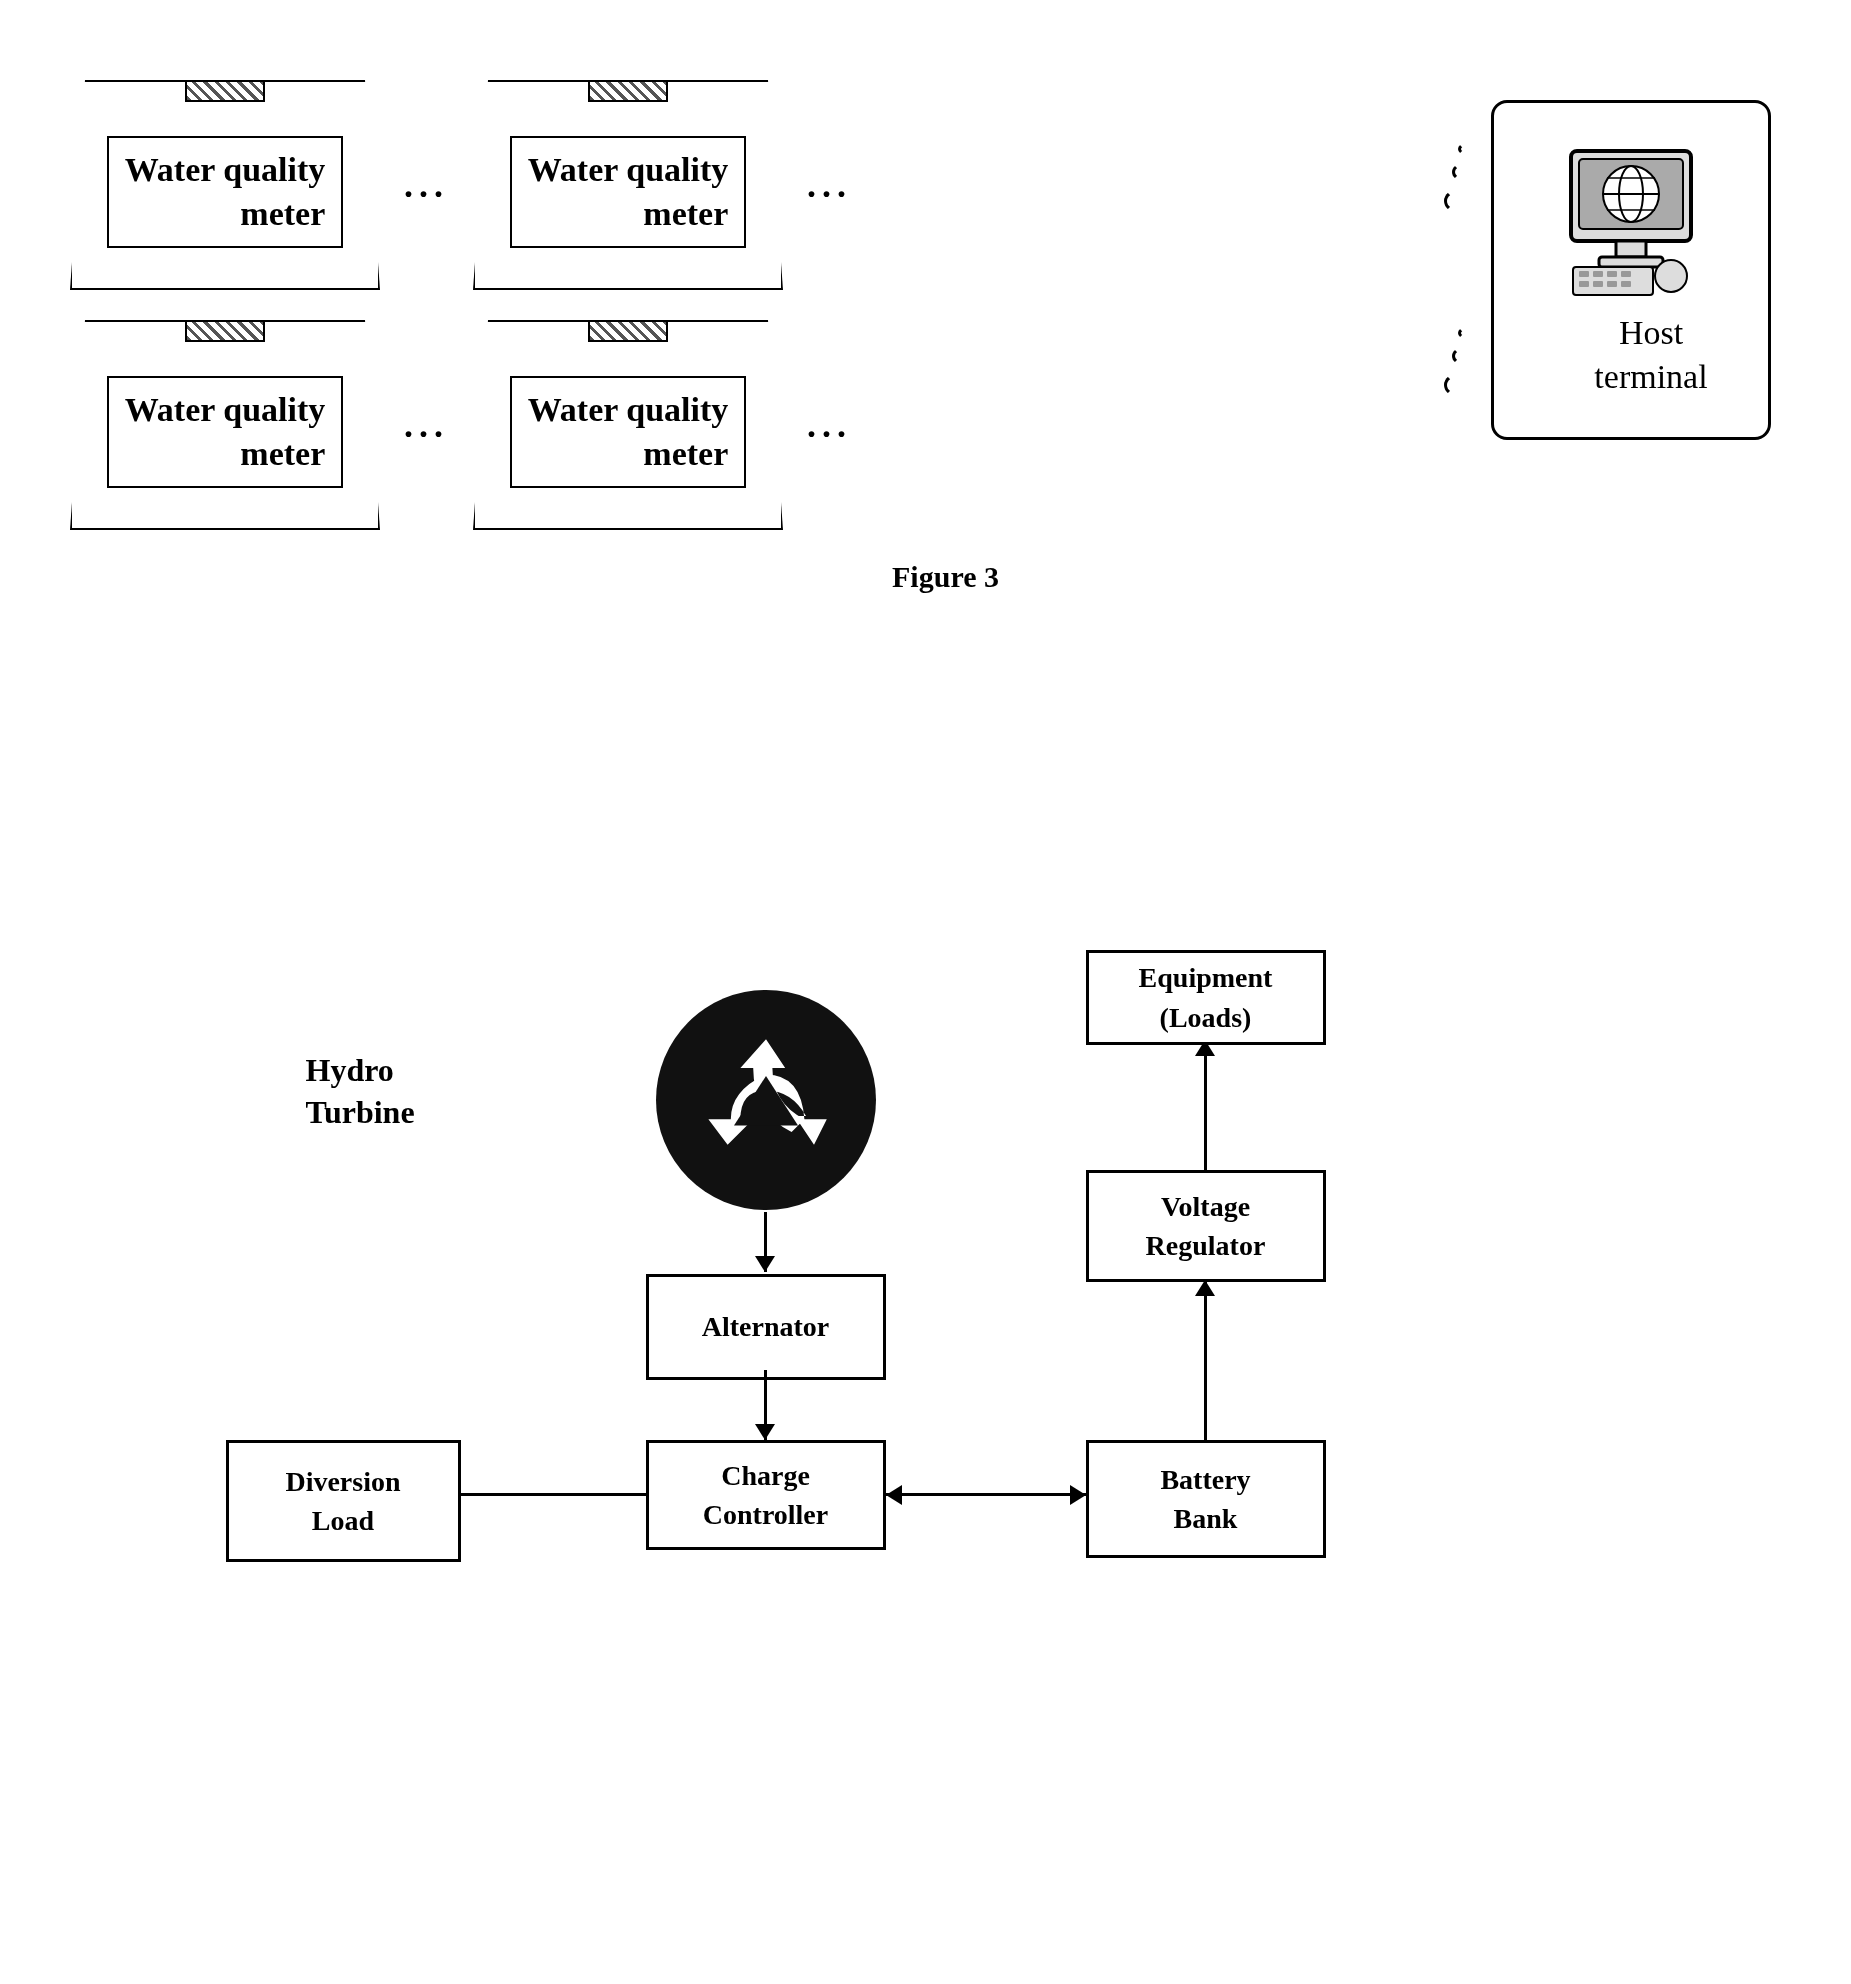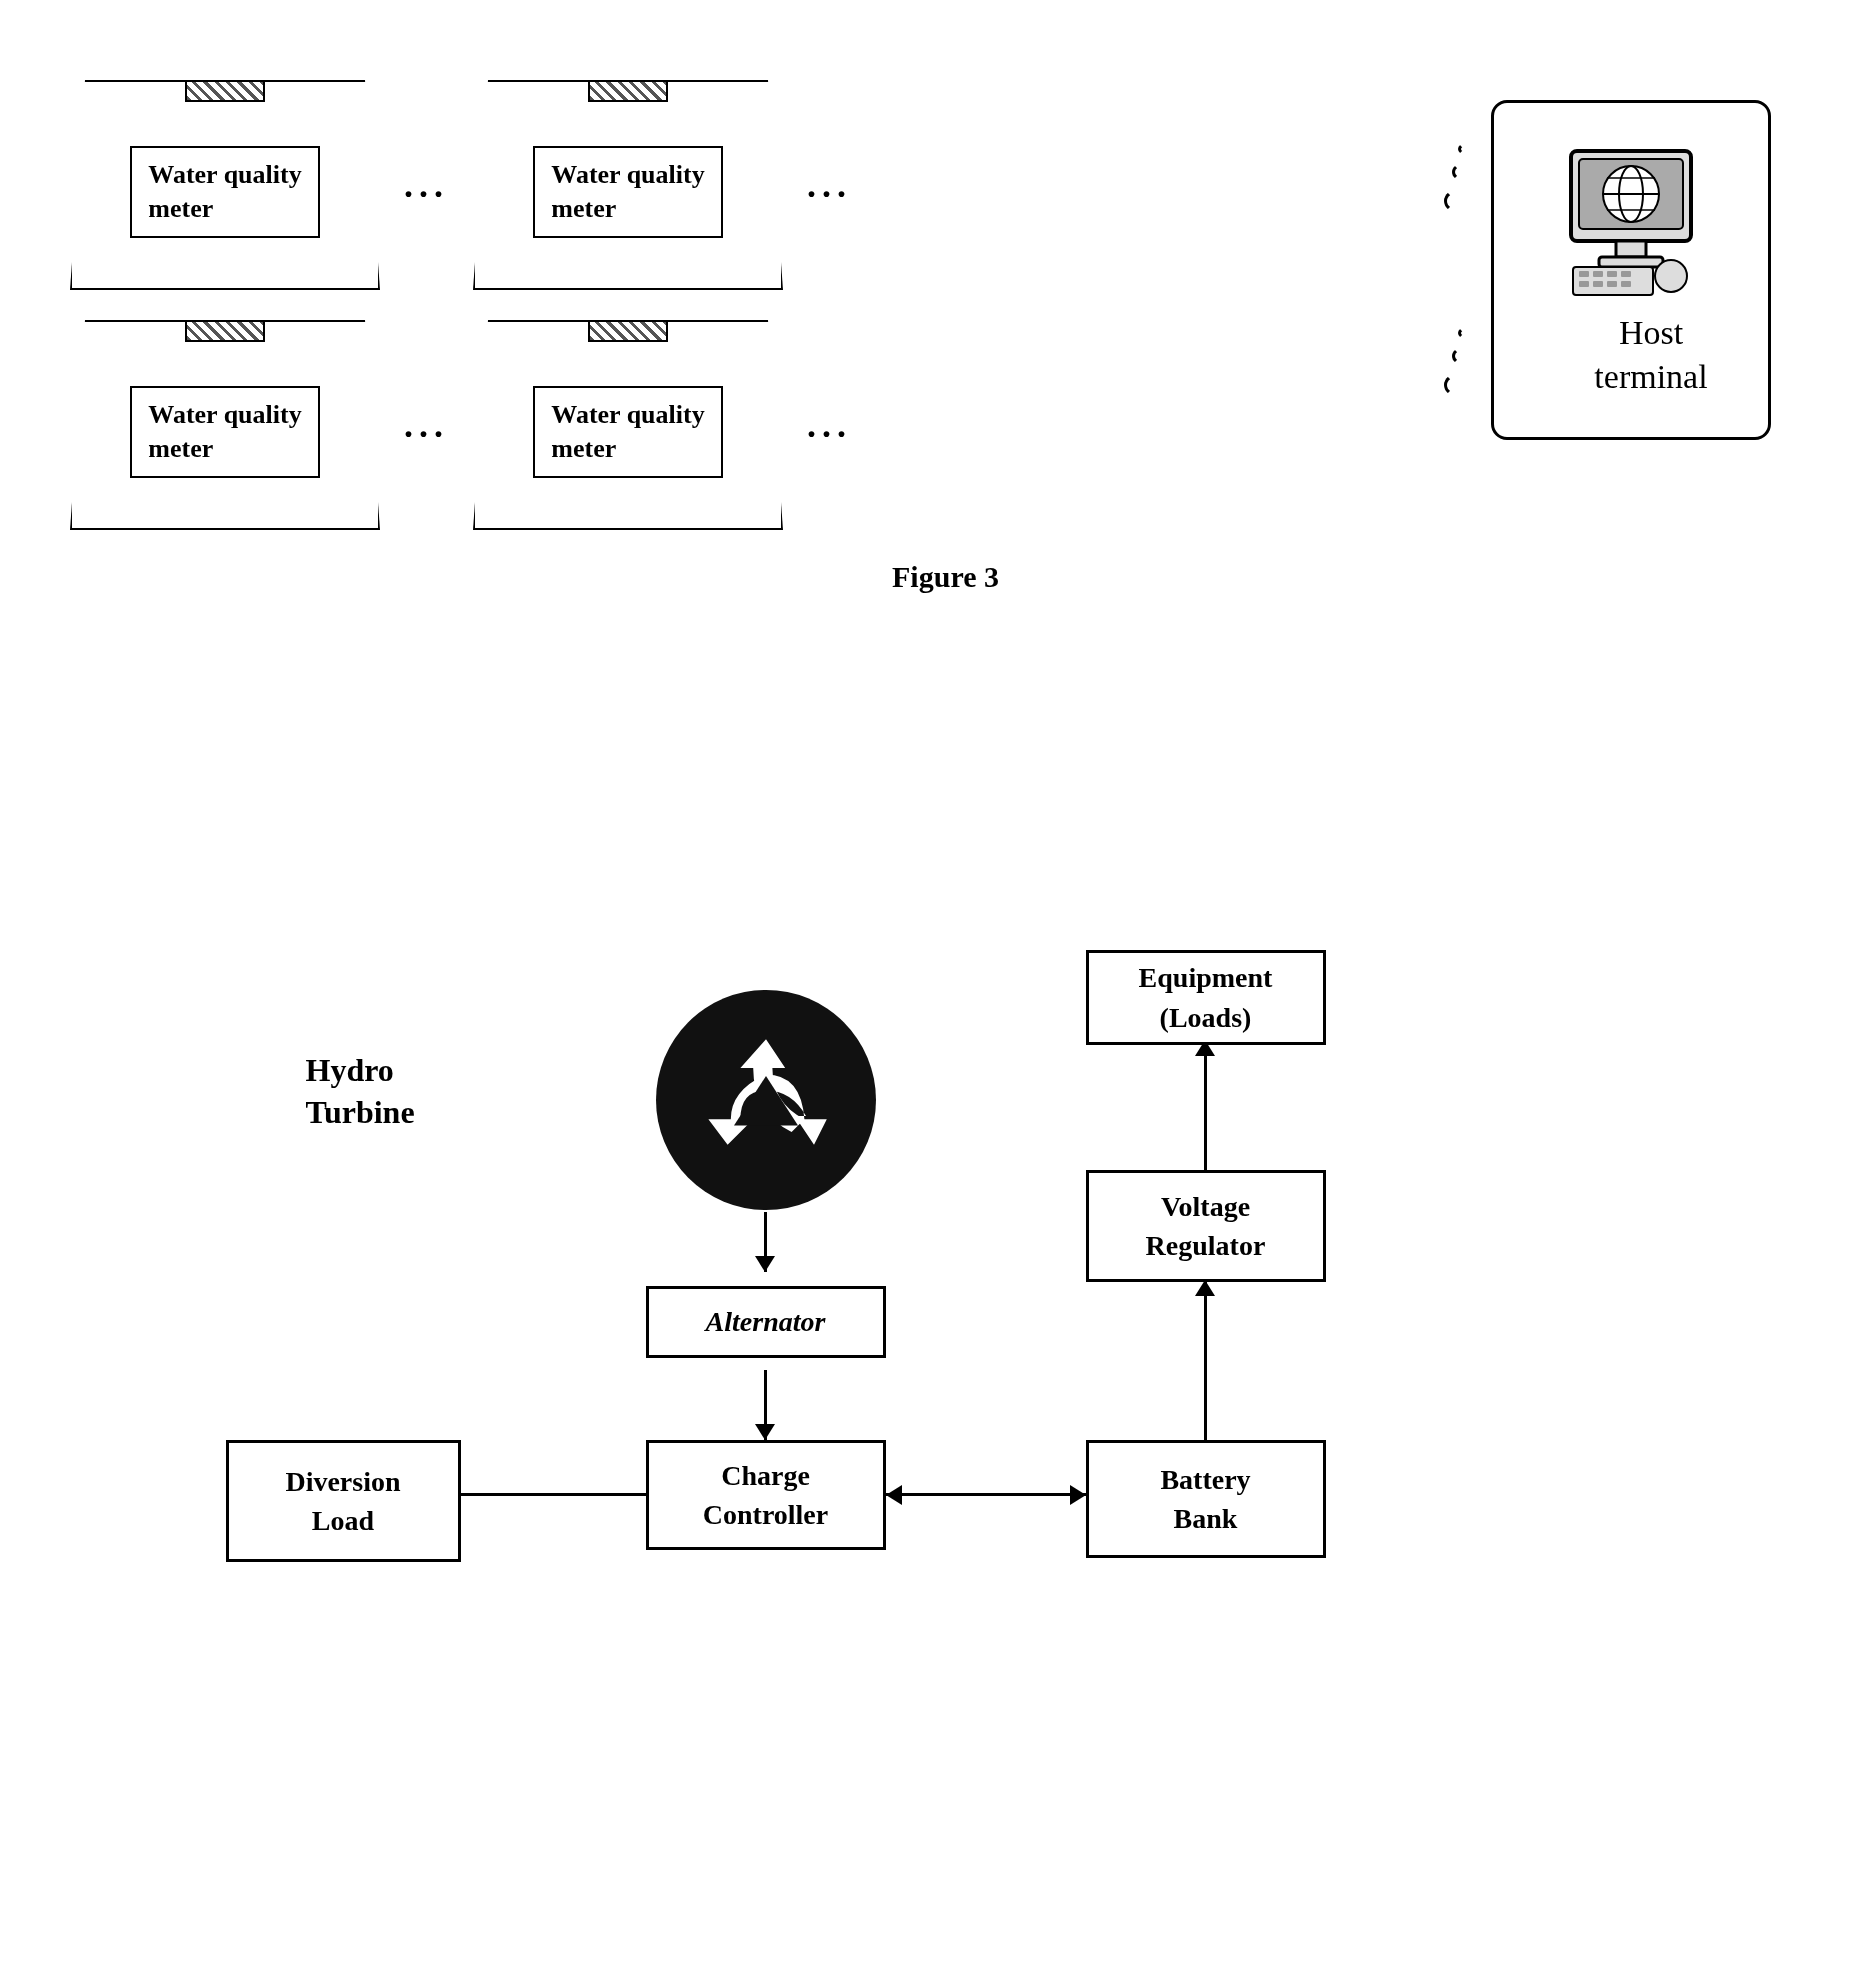--- a/index.html
+++ b/index.html
@@ -86,22 +86,22 @@
       border-radius: 0 50% 50% 0;
     }
 
     .wq-wave-line:nth-child(1) { width: 14px; height: 10px; }
     .wq-wave-line:nth-child(2) { width: 20px; height: 14px; }
     .wq-wave-line:nth-child(3) { width: 26px; height: 18px; }
 
     .wq-label-box {
       border: 2px solid #000;
       padding: 10px 16px;
-      text-align: left;
-      font-size: 26px;
+      text-align: right;
+      font-size: 34px;
       font-weight: bold;
       line-height: 1.3;
       background: #fff;
       margin-top: 14px;
     }
 
     .dots-connector {
       font-size: 36px;
       font-weight: bold;
       margin: 0 24px;
@@ -435,21 +435,21 @@
         <path d="M74 62 L88 62 L80 78 L68 60 L75 60 Q66 44 50 44 L50 34 Q72 34 74 62 Z" fill="white"></path>
 
         <path d="M26 78 L14 62 L28 62 Q28 44 50 34 L50 44 Q34 44 34 62 L42 62 Z" fill="white"></path>
 
         <path d="M50 35 L70 66 L30 66 Z" fill="#111"></path>
       </svg>
     </div>
 
     <div class="arrow-down" style="left:538px; top:262px; height:60px;"></div>
 
-    <div class="f4-box" style="left:420px; top:336px; width:240px; height:72px;font-style:italic;">
+    <div class="f4-box" style="left:420px; top:324px; width:240px; height:106px;">
       <span>Alternator</span>
     </div>
 
     <div class="arrow-down" style="left:538px; top:420px; height:70px;"></div>
 
     <div class="f4-box" style="left:420px; top:490px; width:240px; height:110px;">
       <span>Charge<br>Controller</span>
     </div>
 
     <div class="arrow-left" style="left:130px; top:543px; width:290px;"></div>

